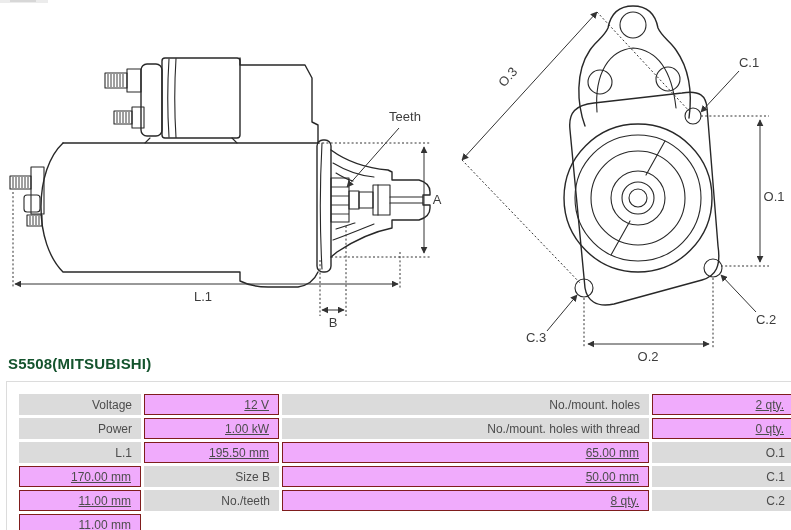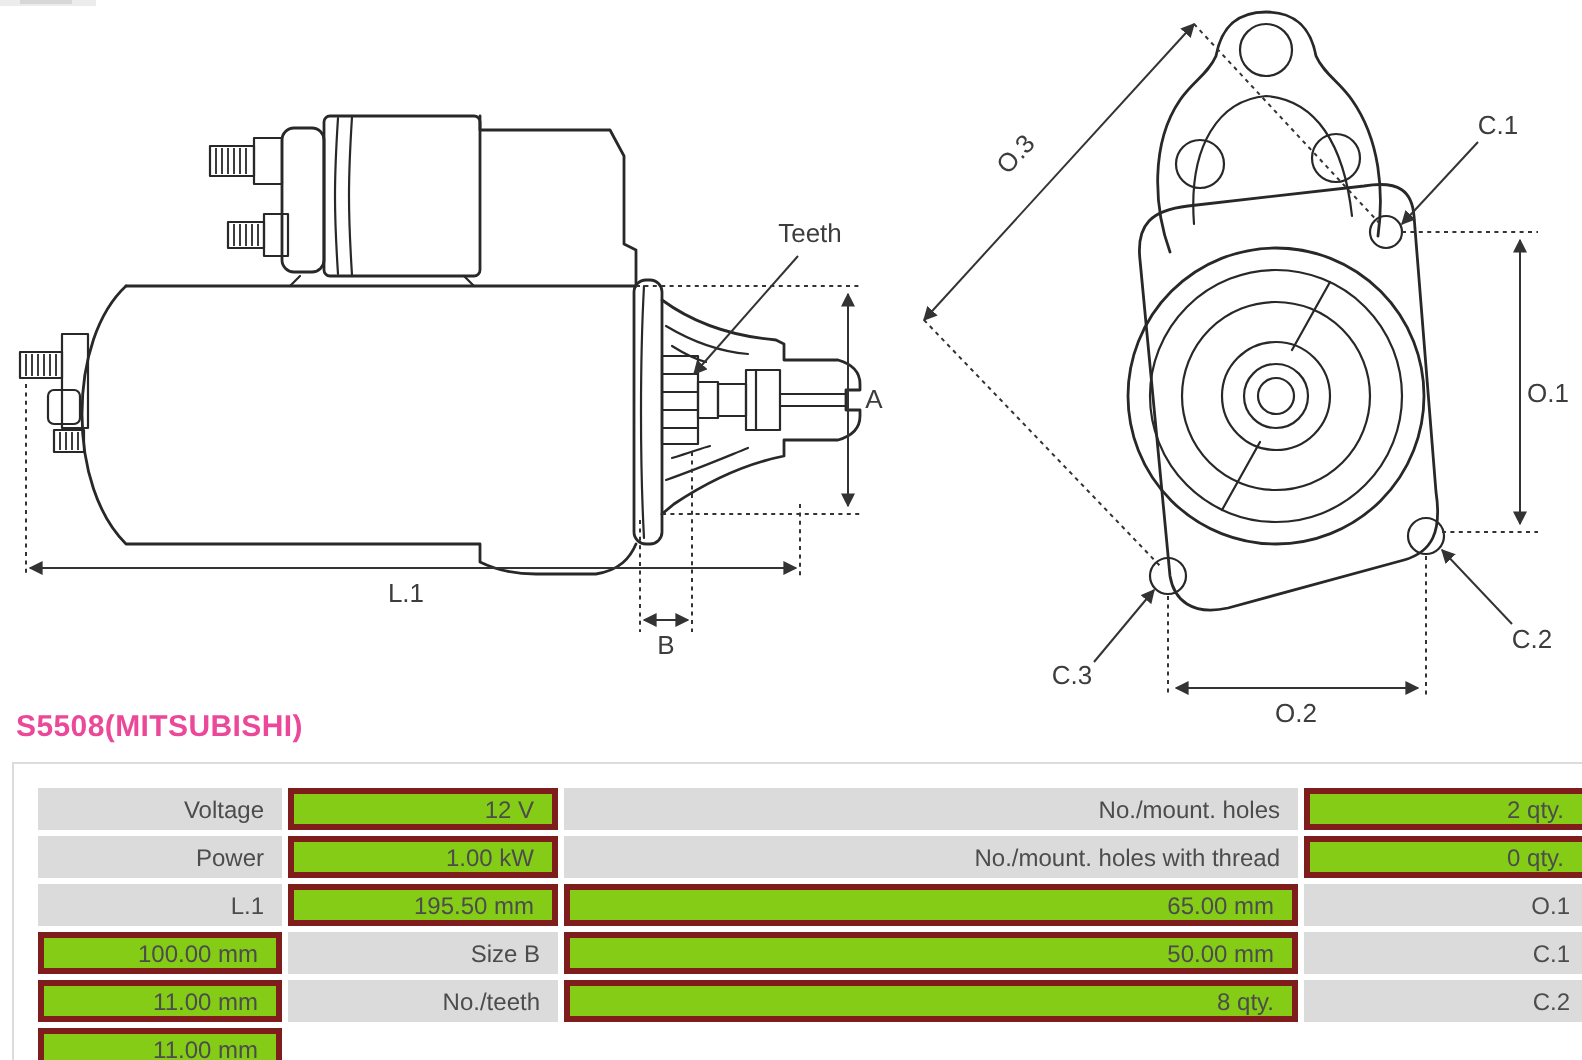--- a/index.html
+++ b/index.html
@@ -8,29 +8,29 @@
   .edge-artifact{position:absolute;left:0;top:0;width:48px;height:3px;background:#ececec;}
   .edge-artifact span{position:absolute;left:10px;top:0;width:26px;height:2px;background:#d7d7d7;display:block;}
   svg.drawing{position:absolute;left:0;top:0;pointer-events:none;}
   .part-outline{stroke:#282828;fill:none;stroke-width:1.4;stroke-linejoin:round;stroke-linecap:round;}
   .part-detail{stroke:#282828;fill:none;stroke-width:1.1;stroke-linejoin:round;stroke-linecap:round;}
   .hatch{stroke:#282828;fill:none;stroke-width:0.9;}
   .dim{stroke:#333333;fill:none;stroke-width:1;}
   .dim-dot{stroke:#333333;fill:none;stroke-width:1;stroke-dasharray:2 2.2;}
   .dim-text{fill:#3d3d3d;font-size:13px;font-family:"Liberation Sans",sans-serif;}
   .part-title{position:absolute;left:8px;top:355px;font-size:15px;font-weight:700;
-              color:#ec4899;letter-spacing:.2px;}
+              color:#14532d;letter-spacing:.2px;}
   .spec-table{position:absolute;left:6px;top:381px;width:771px;
               border:1px solid #dcdcdc;background:#ffffff;padding:12px;
               display:grid;grid-template-columns:122px 135px 367px 142px;
               grid-auto-rows:21px;gap:3px;}
   .td{font-size:12px;color:#4c4c4c;display:flex;align-items:center;
       justify-content:flex-end;padding-right:9px;box-sizing:border-box;}
   .td.label{background:#dbdbdb;}
-  .td.value{background:#84cc16;border:3px solid #7f1d1d;}
+  .td.value{background:#f0abfc;border:1px solid #7f1d1d;text-decoration:underline;}
 </style>
 </head>
 <body>
 
 <div class="edge-artifact">
     <span></span>
   </div>
 
 <svg class="drawing" width="791" height="372" viewBox="0 0 791 372">
   <defs>
@@ -157,21 +157,21 @@
   <div class="td label">Power</div>
   <div class="td value">1.00 kW</div>
   <div class="td label">No./mount. holes with thread</div>
   <div class="td value">0 qty.</div>
 
   <div class="td label">L.1</div>
   <div class="td value">195.50 mm</div>
 
   <div class="td value">65.00 mm</div>
   <div class="td label">O.1</div>
-  <div class="td value">100.00 mm</div>
+  <div class="td value">170.00 mm</div>
 
   <div class="td label">Size B</div>
   <div class="td value">50.00 mm</div>
   <div class="td label">C.1</div>
   <div class="td value">11.00 mm</div>
 
   <div class="td label">No./teeth</div>
   <div class="td value">8 qty.</div>
   <div class="td label">C.2</div>
   <div class="td value">11.00 mm</div>

